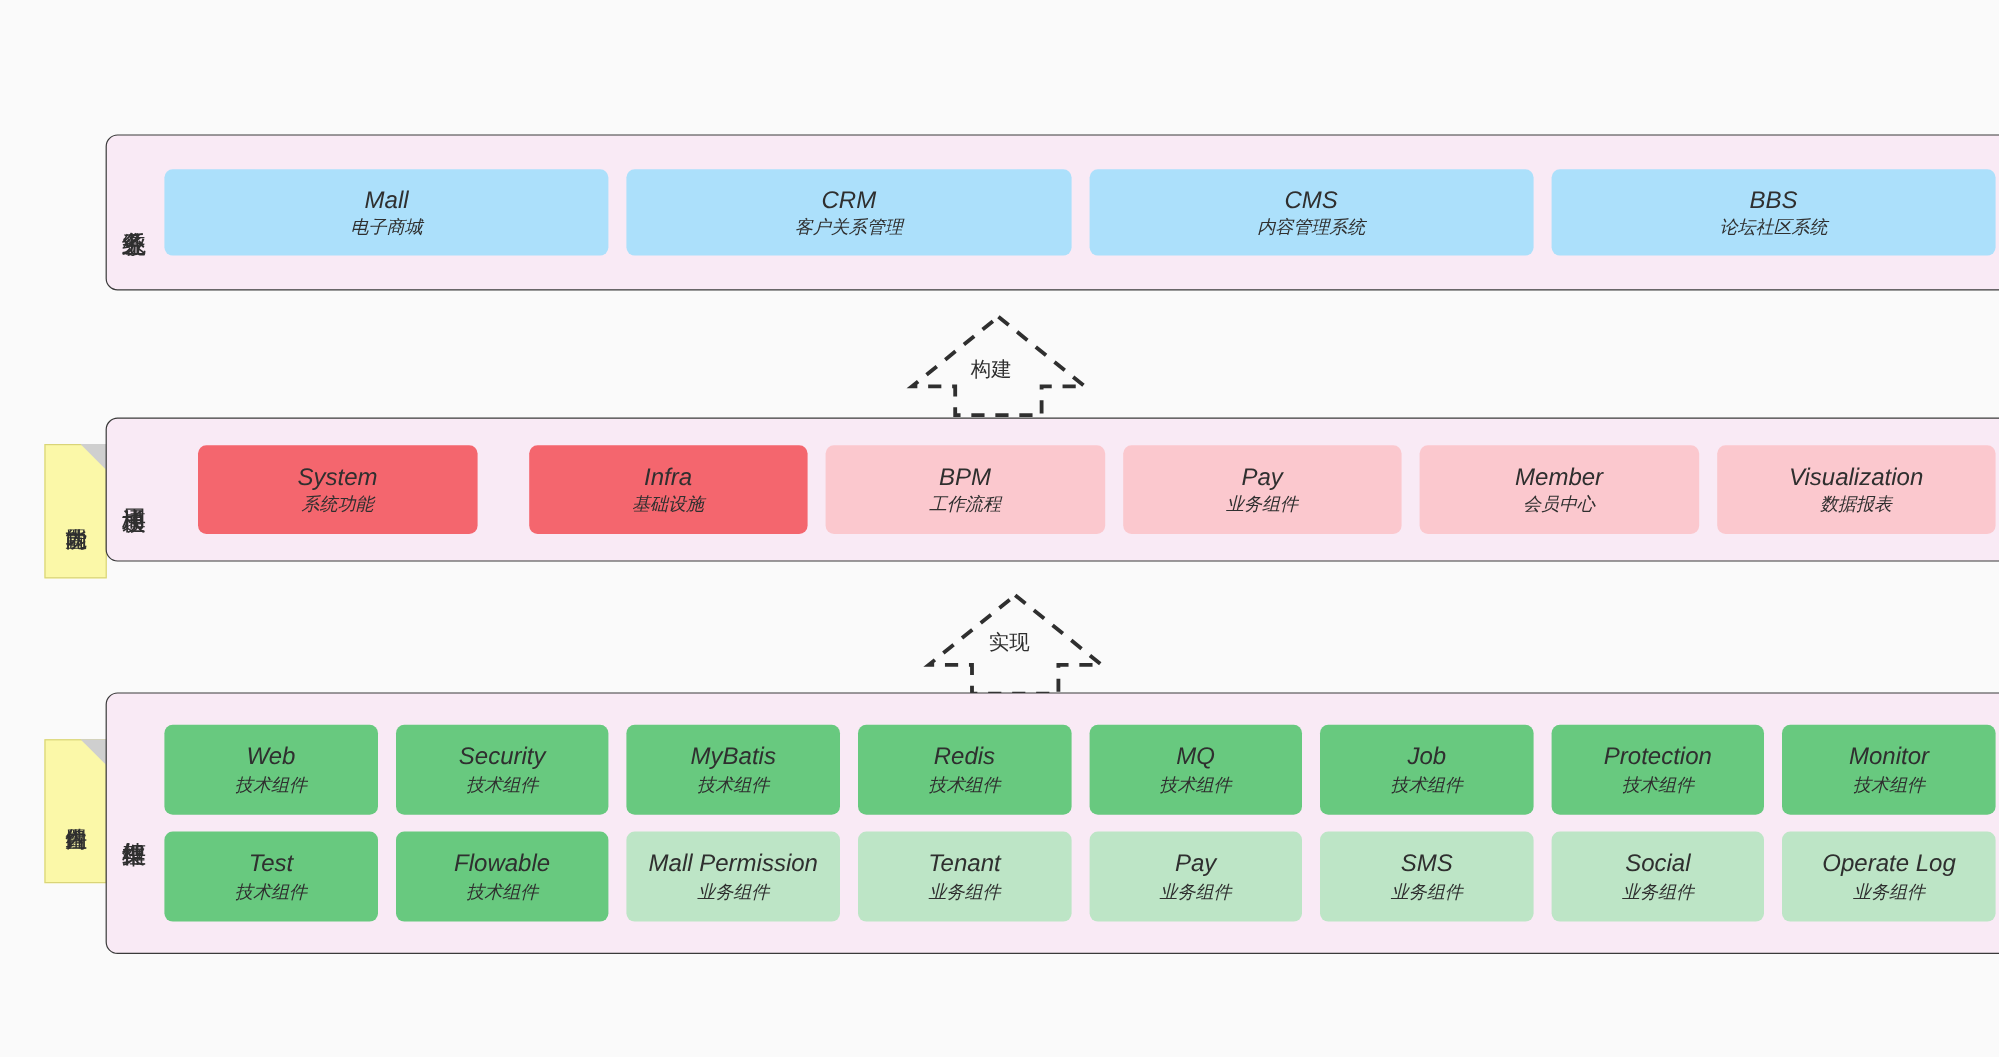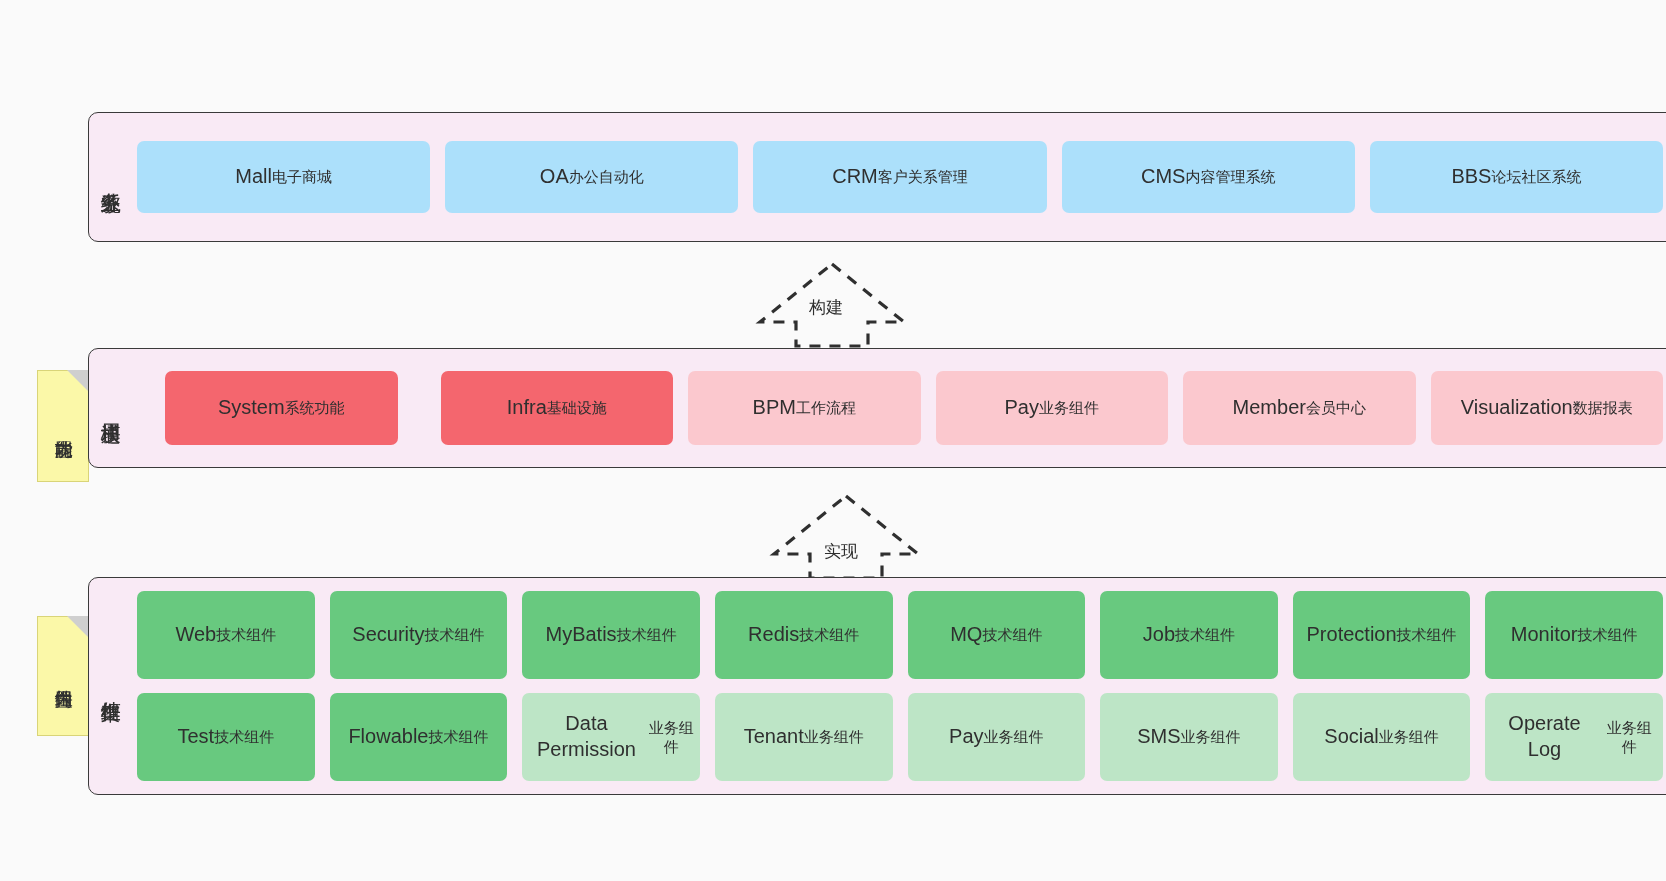--- a/index.html
+++ b/index.html
@@ -62,28 +62,29 @@
   .row {
     display: flex;
     gap: 15px;
   }
 
   
   .card {
     flex: 1 1 0;
     border-radius: 7px;
     display: flex;
-    flex-direction: row;
+    flex-direction: column;
     align-items: center;
     justify-content: center;
     text-align: center;
     box-sizing: border-box;
     padding: 6px 4px;
     line-height: 1.28;
     user-select: none;
+    font-style: italic;
   }
   .card .en {
     font-size: 20px;
     color: #2f2f2f;
   }
   .card .cn {
     font-size: 15px;
     color: #2f2f2f;
   }
 
@@ -93,21 +94,21 @@
   .c-green       { background: #68c97f; }
   .c-lightgreen  { background: #bde5c6; }
 
   
   #layer-business { left: 88px;  top: 112px; right: -14px; height: 130px; }
   #layer-modules  { left: 88px;  top: 348px; right: -14px; height: 120px; }
   #layer-frame    { left: 88px;  top: 577px; right: -14px; height: 218px; }
 
   #layer-business .row { height: 72px; }
   #layer-modules  .row { height: 74px; }
-  #layer-frame    .row { height: 88px; }
+  #layer-frame    .row { height: 75px; }
 
   
   .note {
     position: absolute;
     width: 52px;
     background: #fbf8a8;
     border: 1px solid #d9d478;
     box-sizing: border-box;
     display: flex;
     align-items: center;
@@ -142,41 +143,37 @@
     position: absolute;
     font-size: 17px;
     color: #2f2f2f;
     white-space: nowrap;
     user-select: none;
     background: transparent;
   }
   #arrow-build  { left: 752px; top: 258px; width: 160px; height: 90px; }
   #arrow-impl   { left: 766px; top: 490px; width: 160px; height: 90px; }
   #label-build  { left: 809px; top: 296px; }
-  #label-impl   { left: 824px; top: 540px; }
+  #label-impl   { left: 824px; top: 524px; }
 </style>
 </head>
 <body>
 
 <div id="canvas">
 
   <div class="layer" id="layer-business">
     <div class="layer-title">业务系统</div>
     <div class="layer-body">
       <div class="row">
 
         <div class="card c-blue">
           <div class="en">Mall</div>
           <div class="cn">电子商城</div>
         </div>
 
-        <div class="card c-blue">
-          <div class="en">OA</div>
-          <div class="cn">办公自动化</div>
-        </div>
 
 
         <div class="card c-blue">
           <div class="en">CRM</div>
           <div class="cn">客户关系管理</div>
         </div>
 
         <div class="card c-blue">
           <div class="en">CMS</div>
           <div class="cn">内容管理系统</div>
@@ -290,21 +287,21 @@
       <div class="row">
         <div class="card c-green">
           <div class="en">Test</div>
           <div class="cn">技术组件</div>
         </div>
         <div class="card c-green">
           <div class="en">Flowable</div>
           <div class="cn">技术组件</div>
         </div>
         <div class="card c-lightgreen">
-          <div class="en">Data Permission</div>
+          <div class="en">Mall Permission</div>
           <div class="cn">业务组件</div>
         </div>
         <div class="card c-lightgreen">
           <div class="en">Tenant</div>
           <div class="cn">业务组件</div>
         </div>
         <div class="card c-lightgreen">
           <div class="en">Pay</div>
           <div class="cn">业务组件</div>
         </div>

